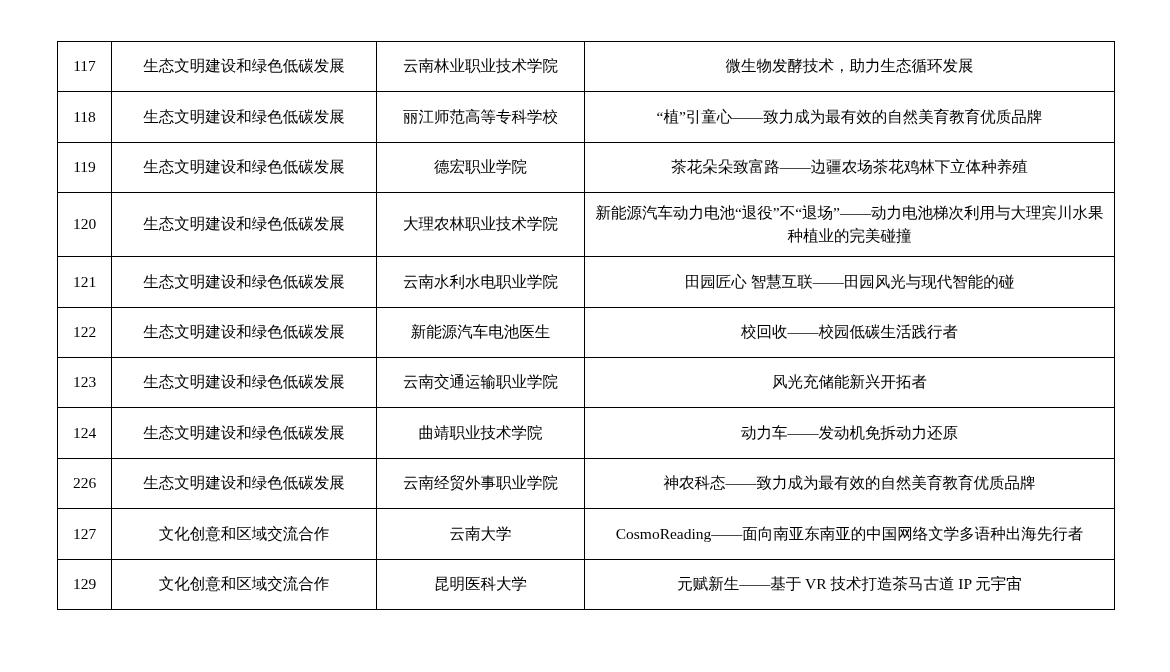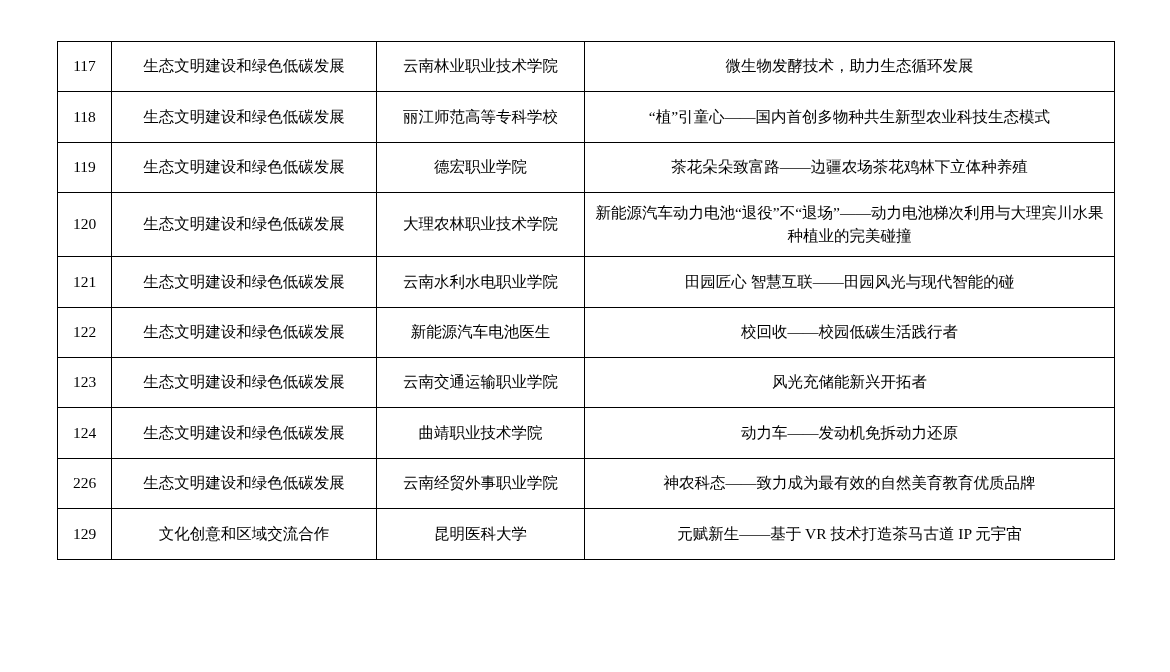--- a/index.html
+++ b/index.html
@@ -75,21 +75,21 @@
       <tr class="normal">
         <td class="num">117</td>
         <td class="cat">生态文明建设和绿色低碳发展</td>
         <td class="org">云南林业职业技术学院</td>
         <td class="title">微生物发酵技术，助力生态循环发展</td>
       </tr>
       <tr class="normal">
         <td class="num">118</td>
         <td class="cat">生态文明建设和绿色低碳发展</td>
         <td class="org">丽江师范高等专科学校</td>
-        <td class="title">“植”引童心——国内首创多物种共生新型农业科技生态模式</td>
+        <td class="title">“植”引童心——致力成为最有效的自然美育教育优质品牌</td>
       </tr>
       <tr class="normal">
         <td class="num">119</td>
         <td class="cat">生态文明建设和绿色低碳发展</td>
         <td class="org">德宏职业学院</td>
         <td class="title">茶花朵朵致富路——边疆农场茶花鸡林下立体种养殖</td>
       </tr>
       <tr class="tall">
         <td class="num">120</td>
         <td class="cat">生态文明建设和绿色低碳发展</td>
@@ -120,20 +120,26 @@
         <td class="org">曲靖职业技术学院</td>
         <td class="title">动力车——发动机免拆动力还原</td>
       </tr>
       <tr class="normal">
         <td class="num">226</td>
         <td class="cat">生态文明建设和绿色低碳发展</td>
         <td class="org">云南经贸外事职业学院</td>
         <td class="title">神农科态——致力成为最有效的自然美育教育优质品牌</td>
       </tr>
       <tr class="normal">
+        <td class="num">127</td>
+        <td class="cat">文化创意和区域交流合作</td>
+        <td class="org">云南大学</td>
+        <td class="title">CosmoReading——面向南亚东南亚的中国网络文学多语种出海先行者</td>
+      </tr>
+      <tr class="normal">
         <td class="num">129</td>
         <td class="cat">文化创意和区域交流合作</td>
         <td class="org">昆明医科大学</td>
         <td class="title">元赋新生——基于 VR 技术打造茶马古道 IP 元宇宙</td>
       </tr>
 
     </tbody>
   </table>
 </div>
 

